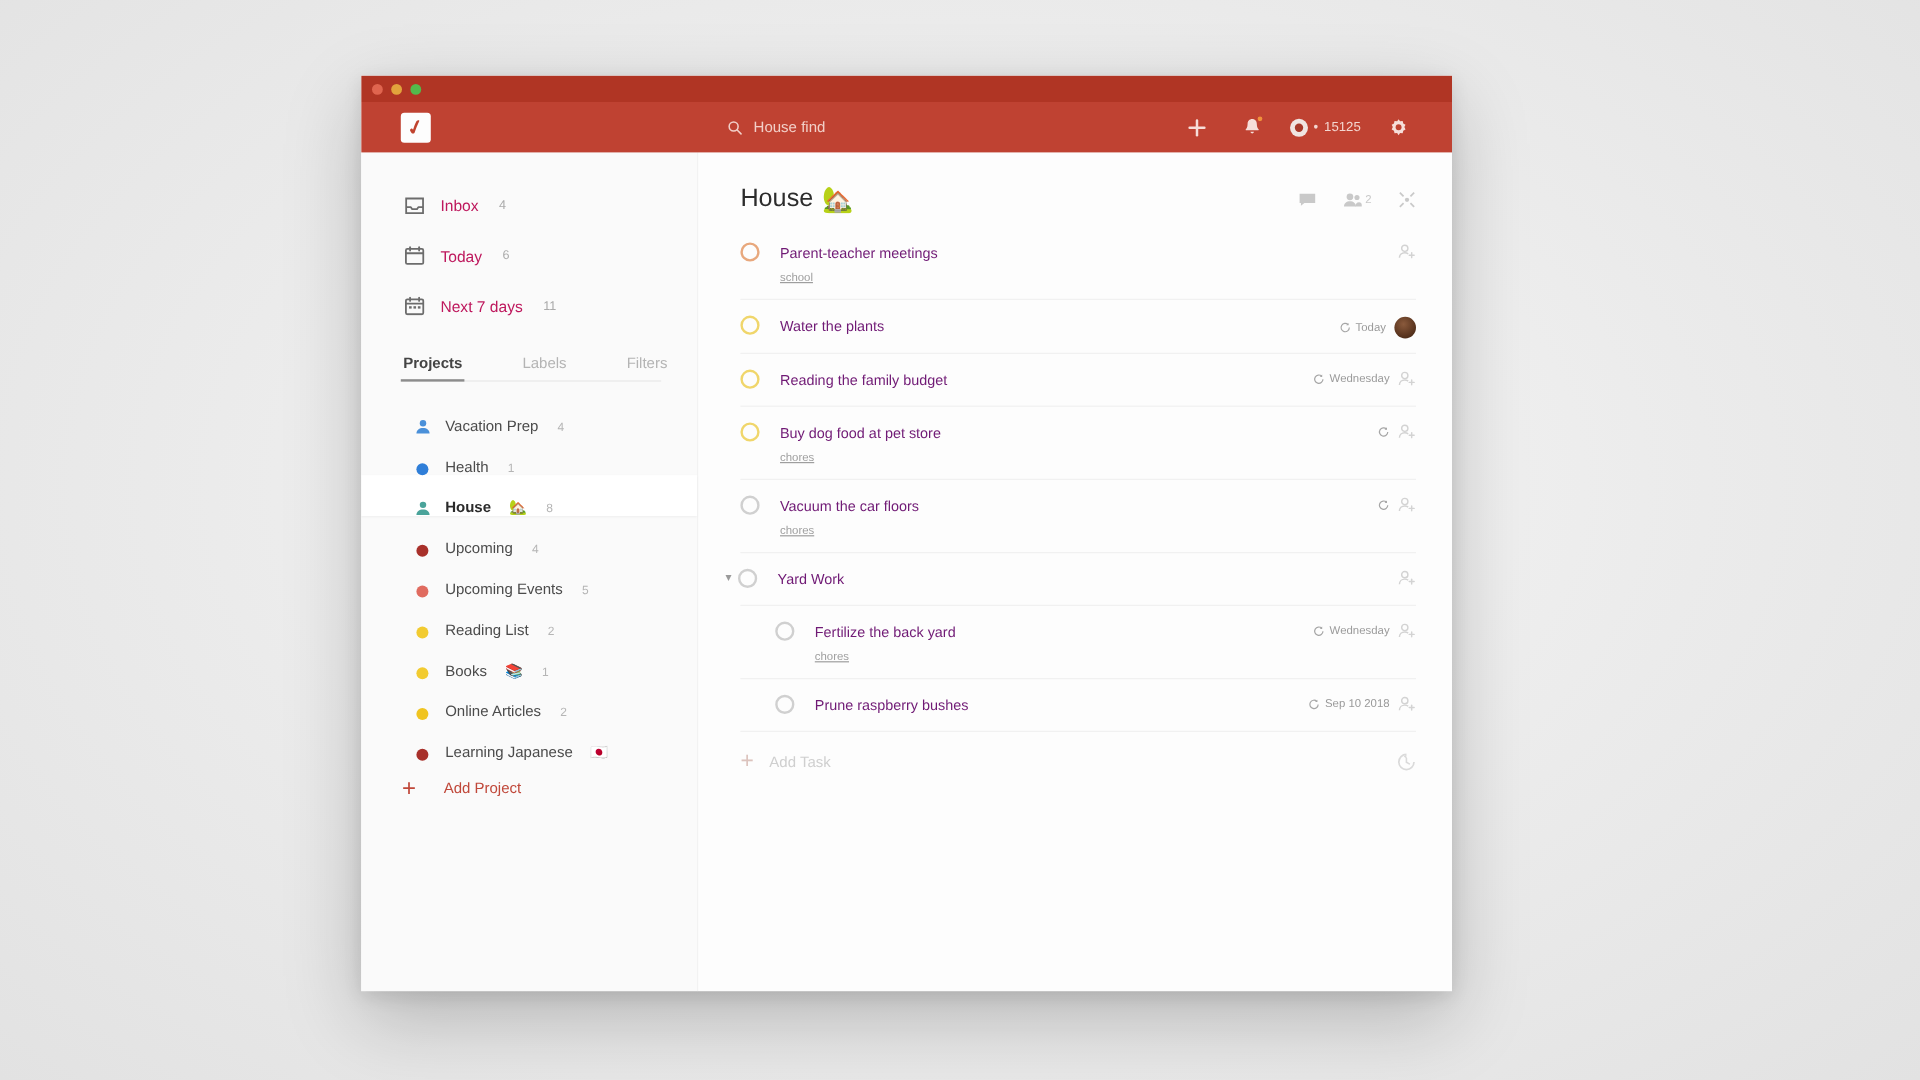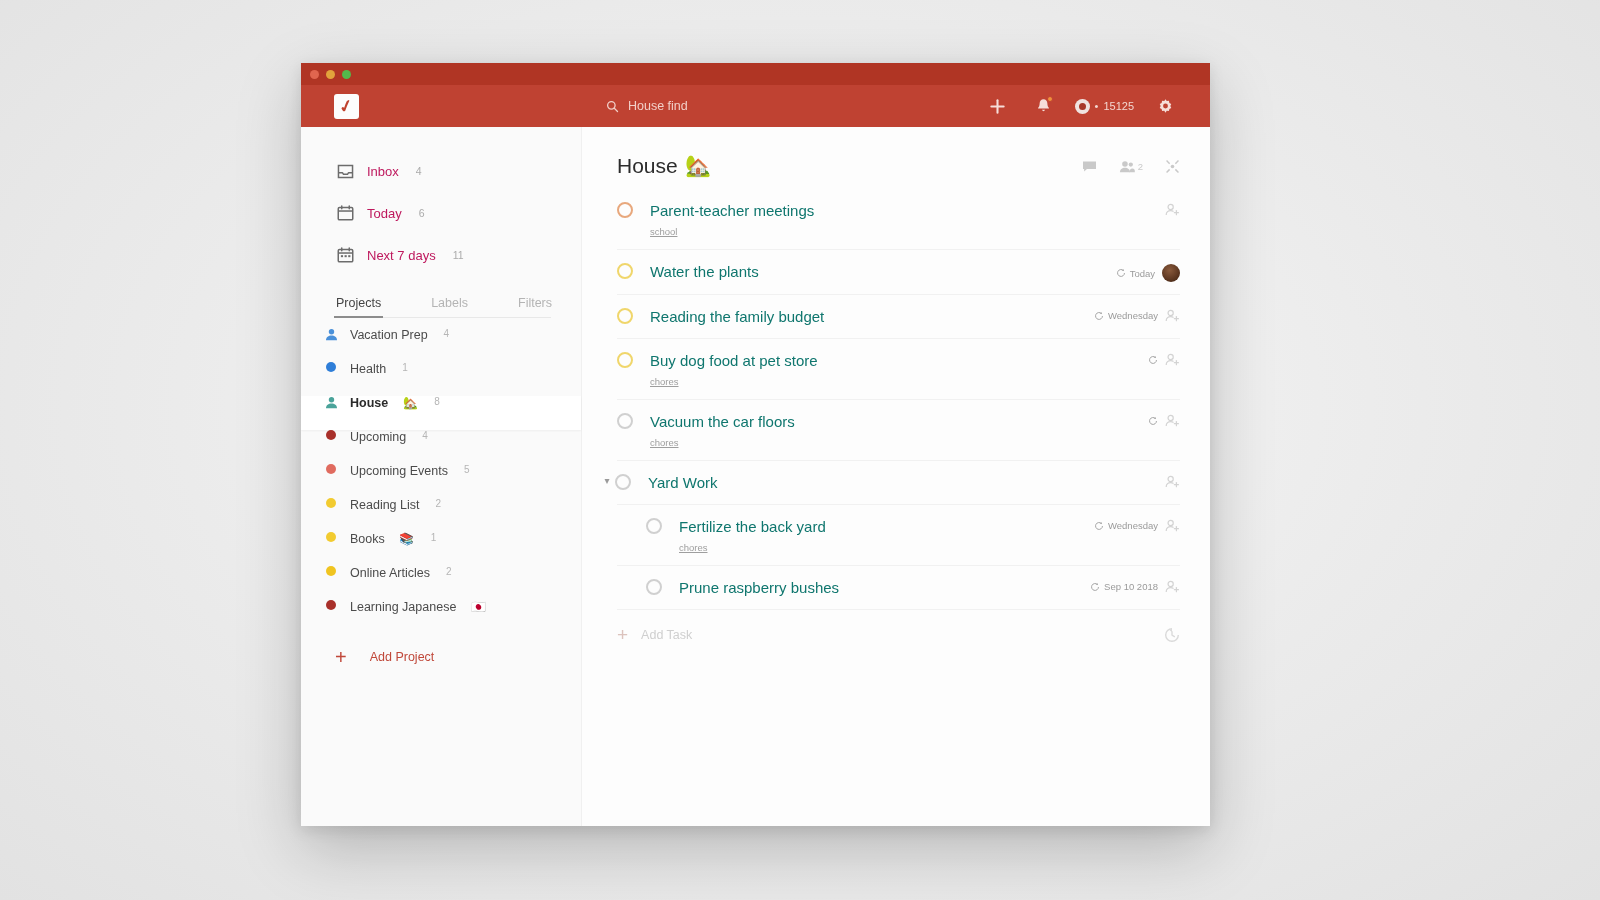--- a/index.html
+++ b/index.html
@@ -127,31 +127,31 @@
     border-bottom: 1px solid #e8e8e8;
   }
   .tab {
     font-size: 12.5px;
     padding: 6px 2px 7px;
     margin-right: 46px;
     color: #b4b4b4;
     cursor: pointer;
     position: relative;
   }
-  .tab.active { color: #444; font-weight: normal; }
+  .tab.active { color: #444; font-weight: bold; }
   .tab.active::after {
     content: ""; position: absolute; left: 0; right: 0; bottom: -1px;
     height: 2px; background: #8c8c8c;
   }
 
   .proj-list { margin-top: 10px; }
   .proj-item {
     height: 34px;
-    display: flex; align-items: flex-start;
-    padding-left: 23px;
+    display: flex; align-items: flex-end;
+    padding-left: 44px;
     cursor: pointer; gap: 12px;
   }
   .proj-item.selected {
     background: #ffffff;
     box-shadow: 0 1px 2px rgba(0,0,0,0.05);
   }
   .proj-item.selected .proj-label { font-weight: bold; color: #2b2b2b; }
   .proj-dot { width: 10px; height: 10px; border-radius: 50%; flex: 0 0 auto; }
   .proj-person { width: 13px; height: 13px; flex: 0 0 auto; display:block; }
   .proj-ic { width: 14px; display: flex; align-items: center; justify-content: center; flex: 0 0 auto; }
@@ -202,21 +202,21 @@
   }
   .circle {
     width: 16px; height: 16px; border-radius: 50%;
     border: 2px solid #ccc; flex: 0 0 auto;
     margin-right: 17px; margin-top: 0px; cursor: pointer;
   }
   .circle.p3 { border-color: #e8a87d; }
   .circle.p4 { border-color: #f0d66b; }
   .circle.p5 { border-color: #d0d0d0; }
   .tk-main { flex: 1 1 auto; min-width: 0; }
-  .tk-title { font-size: 15px; color: #0f766e; line-height: 1.15; }
+  .tk-title { font-size: 12px; color: #701a75; line-height: 1.15; }
   .tk-sub { font-size: 9.5px; color: #9e9e9e; margin-top: 6px; text-decoration: underline; }
   .tk-right {
     display: flex; align-items: center; gap: 7px;
     margin-left: 12px; flex: 0 0 auto; margin-top: 1px;
   }
   .due {
     display: flex; align-items: center; gap: 4px;
     font-size: 9.5px; color: #9a9a9a; white-space: nowrap;
   }
   .avatar {

